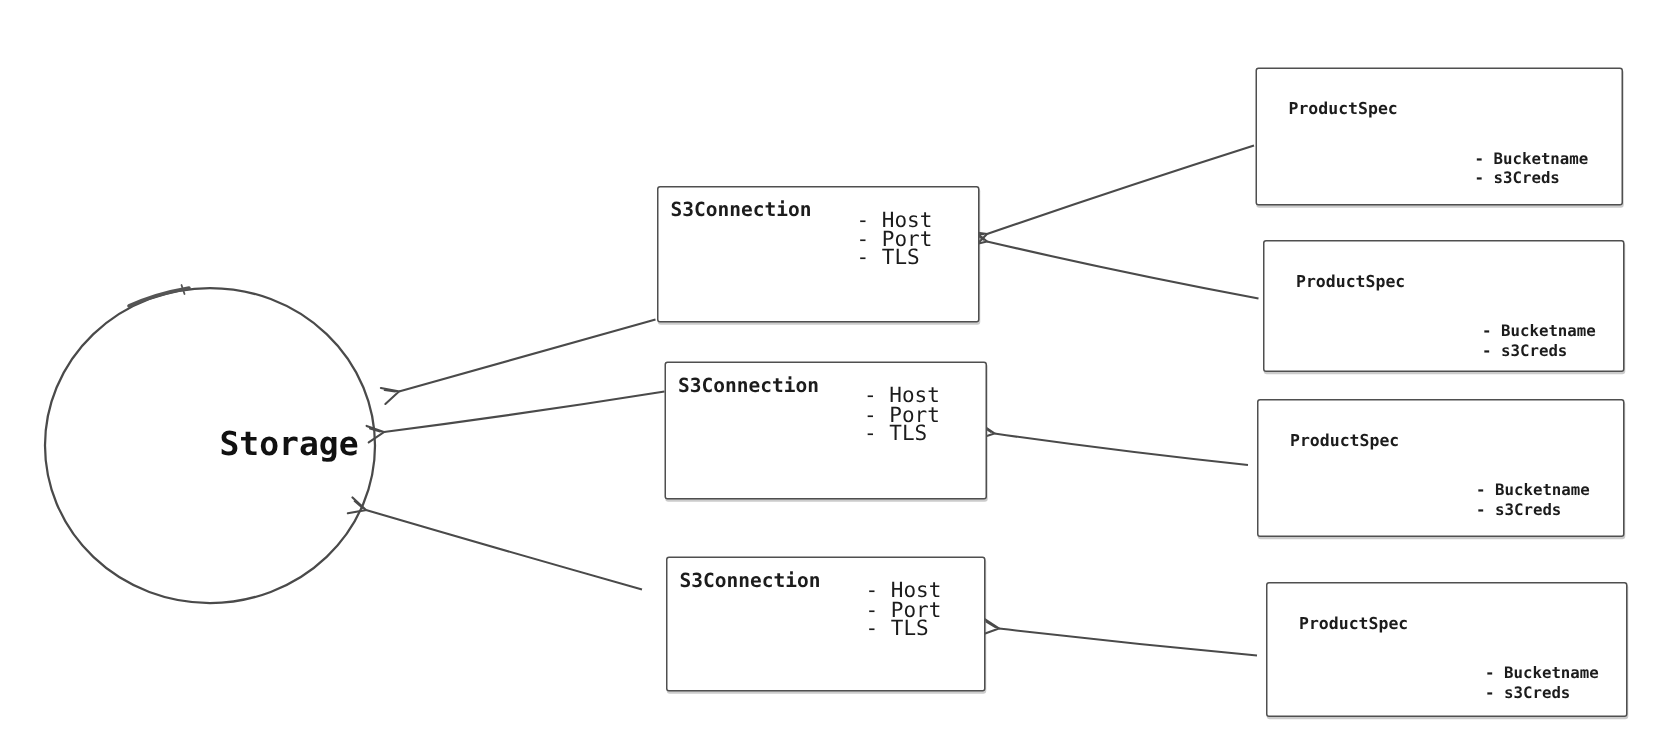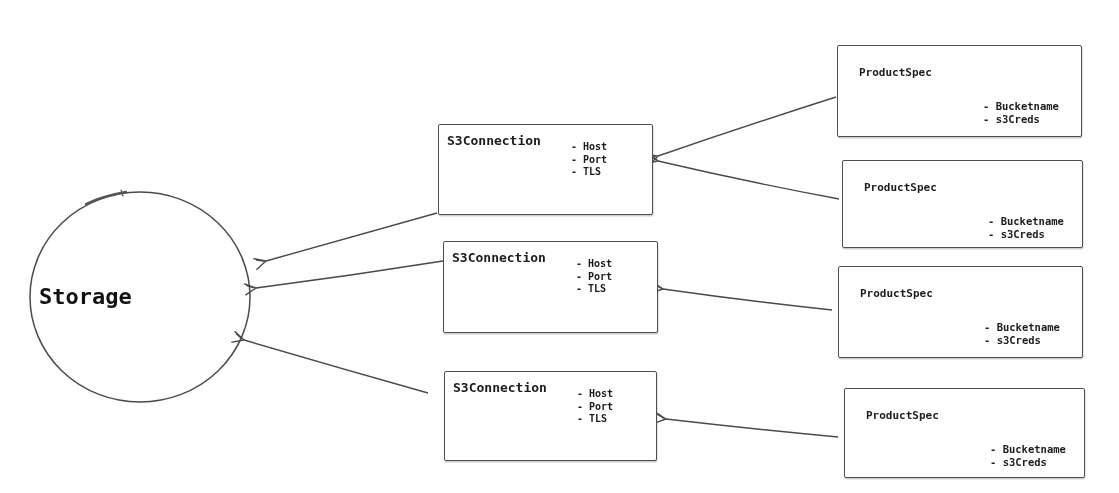--- a/index.html
+++ b/index.html
@@ -28,43 +28,43 @@
   .s3c-title {
     position: absolute;
     left: 8px; top: 8px;
     font-size: 13px;
     font-weight: 600;
     letter-spacing: 0;
   }
   .s3c-attrs {
     position: absolute;
     left: 132px; top: 16px;
-    font-size: 10px;
-    font-weight: 700;
+    font-size: 14px;
+    font-weight: 400;
     line-height: 12.5px;
   }
   .ps-title {
     position: absolute;
     left: 21px; top: 20px;
     font-size: 11px;
     font-weight: 600;
   }
   .ps-attrs {
     position: absolute;
     left: 145px; top: 30px;
     font-size: 10.5px;
     font-weight: 600;
     line-height: 13px;
     margin-top: 24px;
   }
   .storage-label {
     position: absolute;
     left: 39px; top: 284px;
     width: 200px;
-    text-align: left;
+    text-align: right;
     font-size: 22px;
     font-weight: 600;
     color: #111111;
   }
 </style>
 </head>
 <body>
 
 <div class="canvas">
 

